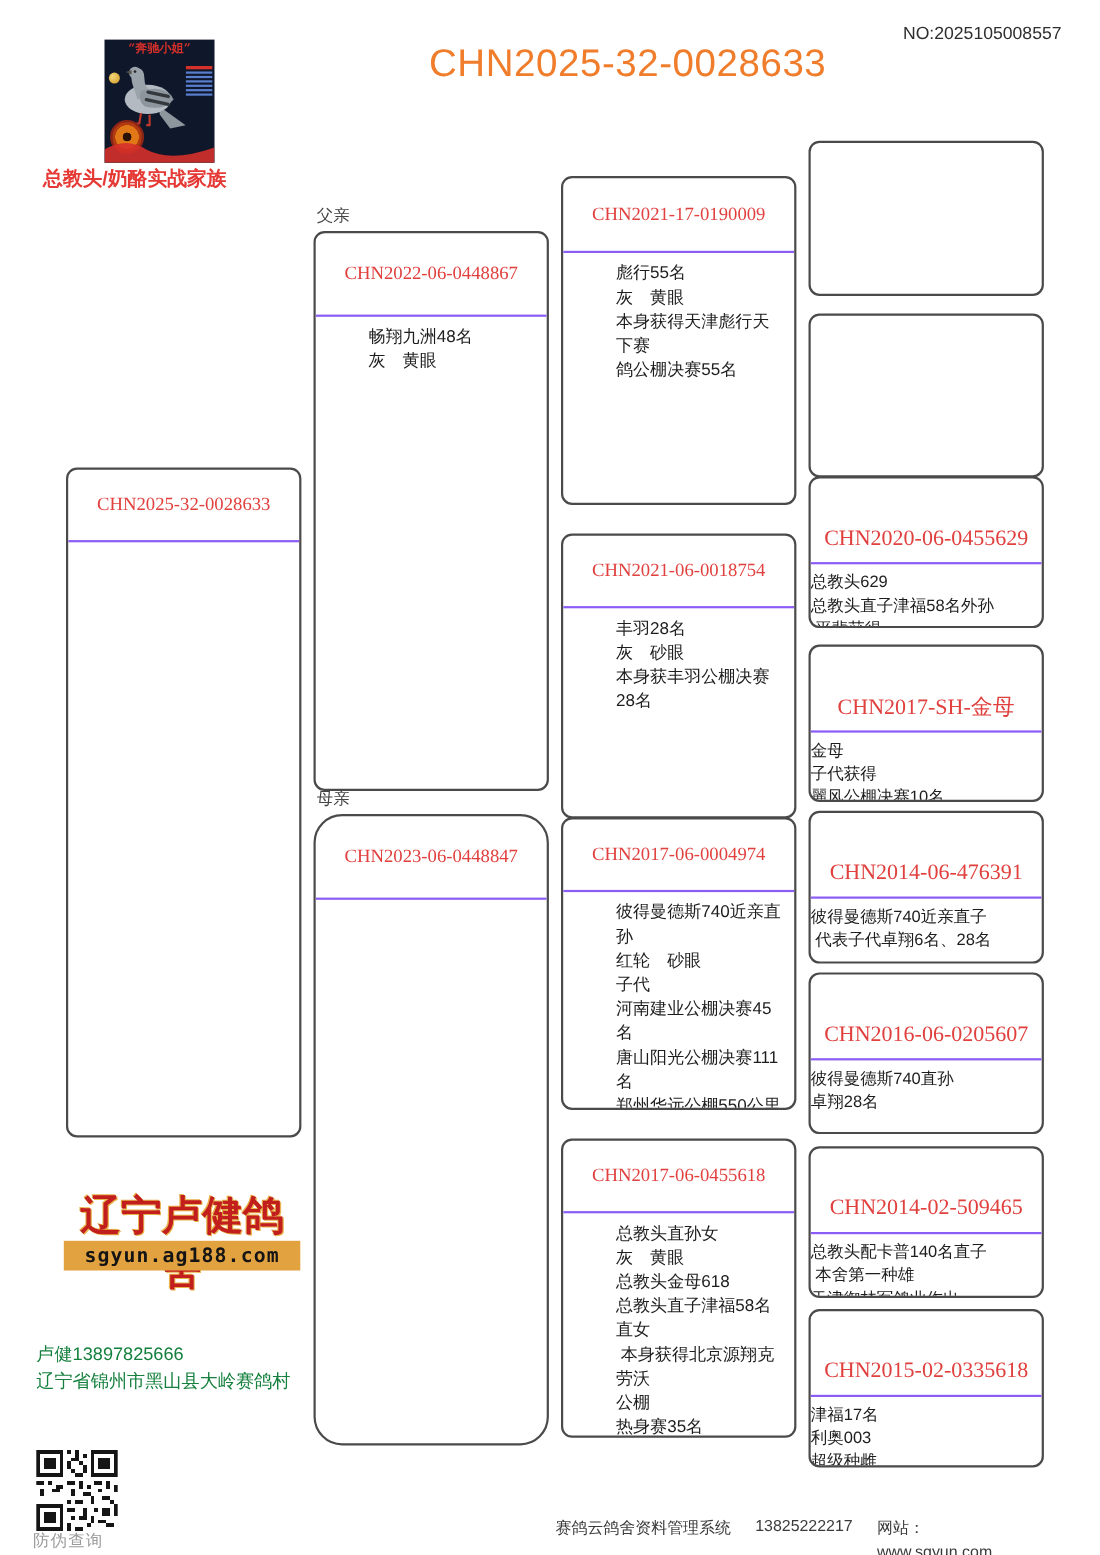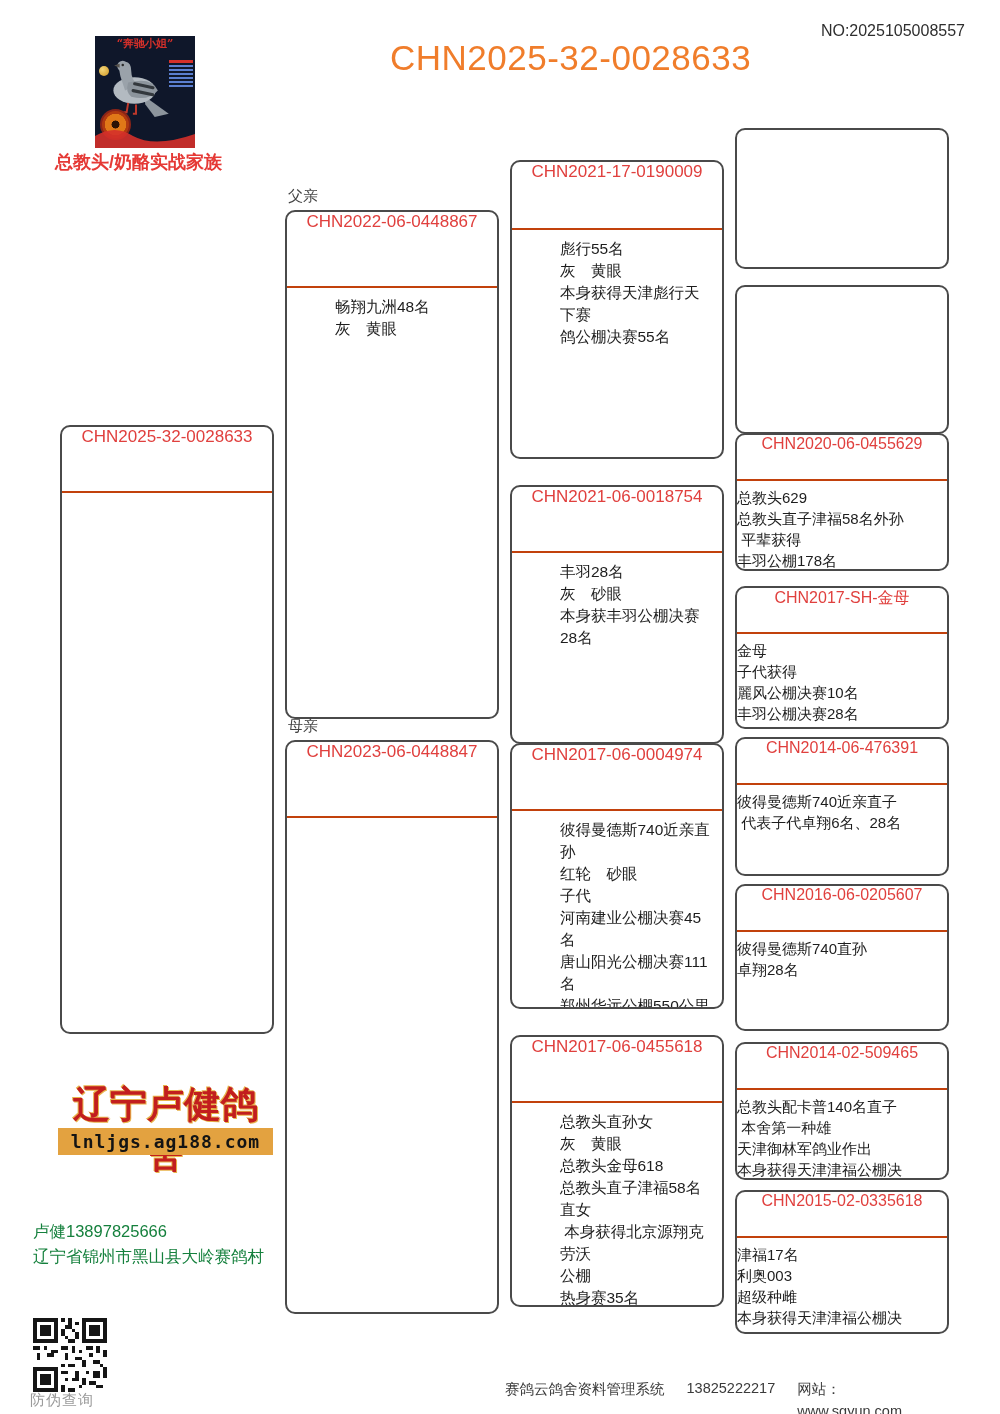--- a/index.html
+++ b/index.html
@@ -5,46 +5,46 @@
   html,body{margin:0;padding:0;background:#fff;}
   body{
     width:1000px;height:1414px;position:relative;overflow:hidden;
     font-family:"Liberation Sans","DejaVu Sans",sans-serif;color:#1d1d1d;
   }
   .abs{position:absolute;}
 
   
   .no-label{right:35px;top:22px;font-size:16px;color:#2e2e2e;}
   .main-title{left:390px;top:38px;font-size:35px;color:#f07d2b;letter-spacing:.5px;}
-  .family-label{left:55px;top:150px;font-size:18px;font-weight:bold;color:#e53935;}
+  .family-label{left:39px;top:150px;font-size:18px;font-weight:bold;color:#e53935;}
 
   
   .logo{left:95px;top:36px;width:100px;height:112px;background:#0f172a;}
   .logo-top{position:absolute;left:0;top:0;width:100%;text-align:center;
     font-size:11px;color:#d5302a;font-weight:bold;font-family:"DejaVu Serif",serif;}
   .logo-badge{position:absolute;left:4px;top:30px;width:10px;height:10px;border-radius:50%;
     background:radial-gradient(circle at 35% 35%,#f4d77a,#cf9622);}
   .logo-pigeon{position:absolute;left:2px;top:16px;width:78px;height:76px;}
   .logo-lines{position:absolute;right:2px;top:22px;width:24px;}
   .logo-lines i{display:block;height:2px;margin:2px 0;background:#5b7fd0;}
   .logo-lines i.red{background:#d5302a;height:3px;}
   .logo-eye{position:absolute;left:5px;bottom:8px;width:27px;height:27px;border-radius:50%;
     border:2px solid #8a2418;
     background:radial-gradient(circle,#2c1205 0 20%,#e07818 22% 55%,#b13a10 57% 78%,#70140a 79%);}
   .logo-wave{position:absolute;left:0;bottom:0;width:100%;height:26px;}
 
   
   .pbox{position:absolute;background:#fff;border:2px solid #4a4a4a;border-radius:10px;overflow:hidden;}
-  .pbox-head{display:flex;justify-content:center;border-bottom:2px solid #c2410c;}
+  .pbox-head{display:flex;align-items:center;justify-content:center;border-bottom:2px solid #8b5cf6;font-family:Liberation Serif, serif;}
   .ring{color:#e0403e;}
   .pbox-body{padding:8px 10px;white-space:pre-wrap;color:#1d1d1d;}
   .hd74 .pbox-head{height:74px;font-size:17px;}
   .hd66 .pbox-head{height:66px;font-size:17px;}
   .hd64 .pbox-head{height:64px;font-size:17px;}
-  .hd44 .pbox-head{height:44px;font-size:16px;}
+  .hd44 .pbox-head{height:44px;font-size:20px;margin-top:32px;}
   .box-lg .pbox-body{font-size:15.5px;line-height:1.42;padding-left:48px;}
   .box-sm .pbox-body{font-size:15px;line-height:1.4;padding:6px 0;}
   .parent-label{font-size:15px;color:#444;}
 
   
   .loft-name{left:58px;top:1080px;width:215px;text-align:center;font-size:37px;font-weight:bold;
     color:#c21e1e;font-family:"DejaVu Serif",serif;
     text-shadow:1px 1px 0 #e8b44c,-1px -1px 0 #e8b44c;}
   .loft-url{left:58px;top:1128px;width:215px;height:27px;background:#e3a240;color:#141414;
     font-family:"DejaVu Sans Mono",monospace;font-weight:bold;font-size:18px;
@@ -105,21 +105,21 @@
 <div class="abs parent-label" style="left:288px;top:187px;">父亲</div>
 <div class="pbox box-lg hd74" style="left:285px;top:210px;width:210px;height:505px;">
   <div class="pbox-head">
       <span class="ring">CHN2022-06-0448867</span>
     </div>
   <div class="pbox-body">畅翔九洲48名
 灰　黄眼</div>
 </div>
 
 <div class="abs parent-label" style="left:288px;top:717px;">母亲</div>
-<div class="pbox box-lg hd74" style="left:285px;top:740px;width:210px;height:570px;">
+<div class="pbox box-lg hd74" style="left:285px;top:740px;width:210px;height:570px;border-radius:26px;">
   <div class="pbox-head">
       <span class="ring">CHN2023-06-0448847</span>
     </div>
 </div>
 
 <div class="pbox box-lg hd66" style="left:510px;top:160px;width:210px;height:295px;">
   <div class="pbox-head">
       <span class="ring">CHN2021-17-0190009</span>
     </div>
   <div class="pbox-body">彪行55名
@@ -210,21 +210,21 @@
   <div class="pbox-head">
       <span class="ring">CHN2015-02-0335618</span>
     </div>
   <div class="pbox-body">津福17名
 利奥003
 超级种雌
 本身获得天津津福公棚决</div>
 </div>
 
 <div class="abs loft-name">辽宁卢健鸽舍</div>
-<div class="abs loft-url">lnljgs.ag188.com</div>
+<div class="abs loft-url">sgyun.ag188.com</div>
 <div class="abs loft-contact">
   <div>卢健13897825666</div>
   <div>辽宁省锦州市黑山县大岭赛鸽村</div>
 </div>
 
 <svg class="abs qr" viewBox="0 0 21 21" shape-rendering="crispEdges">
   <rect width="21" height="21" fill="#fff"></rect>
   <path d="M0,0h7v7h-7z M14,0h7v7h-7z M0,14h7v7h-7z" fill="#151515"></path>
   <path d="M1,1h5v5h-5z M15,1h5v5h-5z M1,15h5v5h-5z" fill="#fff"></path>
   <path d="M2,2h3v3h-3z M16,2h3v3h-3z M2,16h3v3h-3z" fill="#151515"></path>

